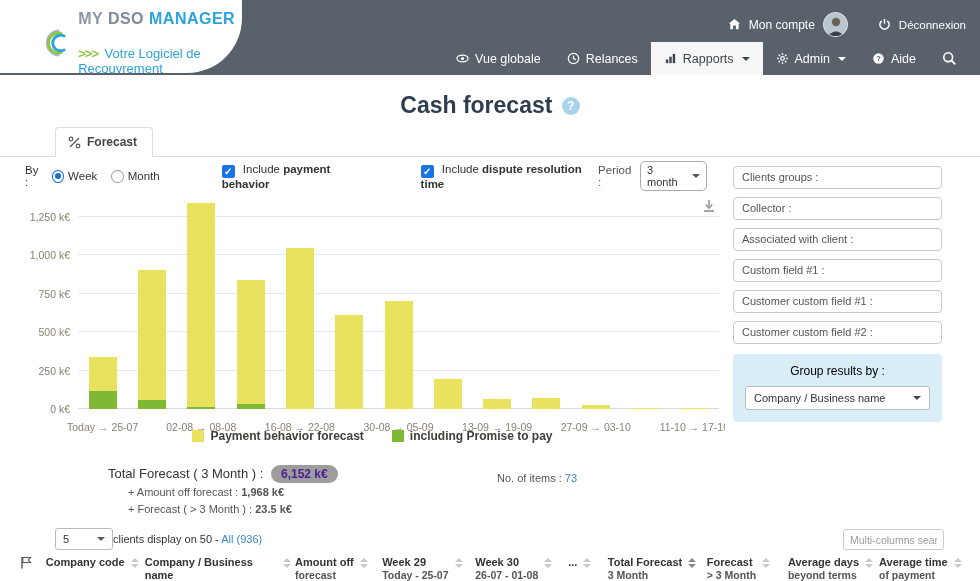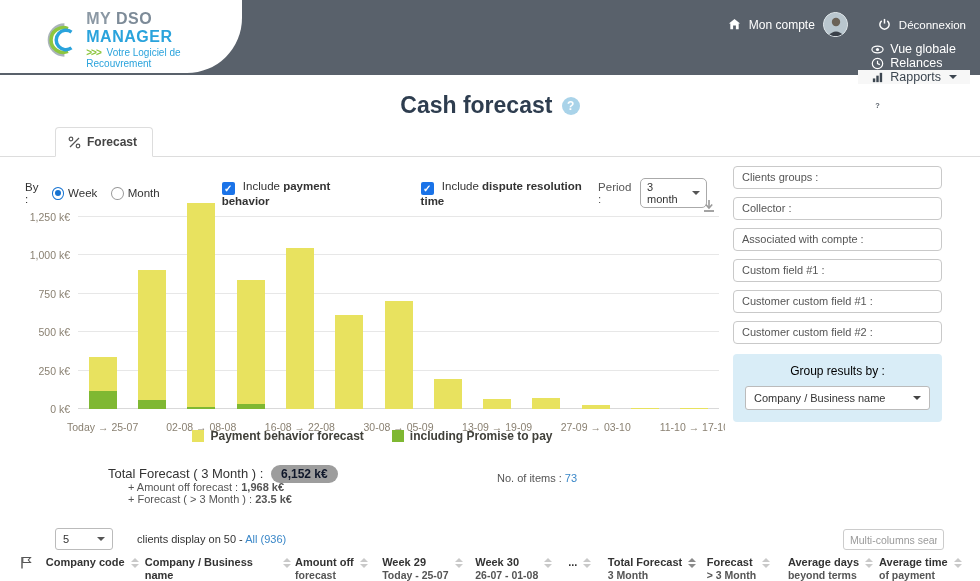--- a/index.html
+++ b/index.html
@@ -7,48 +7,48 @@
     font-family:"Liberation Sans", sans-serif; font-size:12px; color:#333; }
 
   
   .header { position:absolute; left:0; top:0; width:980px; height:75px; background:#59616b; }
   .logo-panel { position:absolute; left:0; top:0; width:242px; height:73px; background:#fff;
     border-radius:0 0 55px 0; padding:10px 0 0 38px; }
   .logo-wrap { display:flex; align-items:center; gap:6px; }
   .logo-arcs { width:44px; height:44px; }
   .logo-text1 { font-size:16px; font-weight:bold; letter-spacing:.5px; }
   .logo-my { color:#8b98a4; } .logo-dso { color:#7d8b98; } .logo-manager { color:#2aa3dc; }
-  .logo-tagline { font-size:10px; color:#2aa3dc; margin-top:1px; }
+  .logo-tagline { font-size:13px; color:#2aa3dc; margin-top:18px; }
   .logo-chev { color:#8dc63f; font-weight:bold; letter-spacing:-1px; margin-right:3px; }
   .account-row { position:absolute; right:14px; top:12px; display:flex; align-items:center; gap:8px;
     color:#fff; font-size:12px; }
   .account-row .sep { width:14px; }
   .avatar { width:25px; height:25px; border-radius:50%; background:#c7d2d8; overflow:hidden;
     display:inline-block; border:1px solid #e8eef1; }
-  .nav-row { position:absolute; right:10px; bottom:0; height:33px; display:flex; align-items:stretch;flex-direction:column; }
+  .nav-row { position:absolute; right:10px; bottom:0; height:33px; display:flex; align-items:stretch; }
   .nav-item { display:flex; align-items:center; gap:6px; padding:0 13px; color:#fff;
     font-size:12.5px; cursor:pointer; }
   .nav-item.active { background:#f7f7f7; color:#3c4650; }
   .caret { display:inline-block; width:0; height:0; border-left:4px solid transparent;
     border-right:4px solid transparent; border-top:4px solid currentColor; margin-left:2px; }
   .nav-ic { width:13px; height:13px; display:inline-block; }
 
   
   .page-title-row { position:absolute; left:0; top:92px; width:980px; text-align:center; }
   .page-title { font-size:23px; color:#2e3d4f; display:inline; }
   .help-bubble { display:inline-flex; width:18px; height:18px; border-radius:50%; background:#a9d3e9;
     color:#fff; font-weight:bold; font-size:12px; align-items:center; justify-content:center;
     vertical-align:3px; margin-left:6px; }
   .tabbar { position:absolute; left:0; top:156px; width:980px; border-bottom:1px solid #ddd; }
   .tab { position:absolute; left:55px; bottom:-1px; background:#fff; border:1px solid #ddd;
     border-bottom:1px solid #fff; border-radius:4px 4px 0 0; padding:7px 15px 7px 12px;
     font-weight:bold; font-size:12px; color:#444; display:flex; align-items:center; gap:6px; }
 
   
-  .controls { position:absolute; left:25px; top:183px; width:700px; height:20px;
+  .controls { position:absolute; left:25px; top:166px; width:700px; height:20px;
     display:flex; align-items:center; font-size:11.5px; }
   .ctl-by { margin-right:8px; }
   .radio { width:13px; height:13px; border-radius:50%; border:1px solid #9a9a9a; display:inline-block;
     vertical-align:-2px; margin-right:4px; background:#fff; position:relative; }
   .radio.checked { border-color:#1673d2; }
   .radio.checked:after { content:""; position:absolute; left:2.5px; top:2.5px; width:6px; height:6px;
     border-radius:50%; background:#1673d2; }
   .radio-lbl { margin-right:14px; }
   .checkbox { width:13px; height:13px; border-radius:2px; background:#1a73e8; display:inline-block;
     vertical-align:-2px; margin-right:5px; color:#fff; font-size:10px; line-height:13px;
@@ -73,43 +73,43 @@
   .dl-icon { position:absolute; right:8px; top:2px; cursor:pointer; }
 
   
   .legend { position:absolute; left:20px; top:429px; width:705px; display:flex;
     justify-content:center; gap:28px; font-size:12px; font-weight:bold; color:#40403a; }
   .legend-item { display:flex; align-items:center; gap:6px; }
   .swatch { width:12px; height:12px; display:inline-block; }
 
   
   .totals-left { position:absolute; left:108px; top:466px; font-size:13px; color:#333; }
-  .totals-left .sub { font-size:11px; color:#555; padding-left:20px; }
-  .pill { background:#9d9d9d; color:#0f172a; font-weight:bold; font-size:12px; border-radius:11px;
+  .totals-left .sub { font-size:11px; color:#555; margin-top:5px; padding-left:20px; }
+  .pill { background:#9d9d9d; color:#4c1d95; font-weight:bold; font-size:12px; border-radius:11px;
     padding:2px 10px; margin-left:4px; }
   .totals-right { position:absolute; left:497px; top:466px; font-size:13px; color:#333; text-align:center; }
   .totals-right .sub { font-size:11px; color:#555; margin-top:6px; }
   .link-blue { color:#3a87c8; text-decoration:none; }
 
   
   .sidebar { position:absolute; left:733px; top:166px; width:209px; }
   .filter-box { border:1px solid #c9c9c9; border-radius:4px; height:23px; line-height:21px;
     padding:0 8px; font-size:11px; color:#555; margin-bottom:8px; background:#fff; cursor:text; }
   .group-box { background:#d9edf7; border-radius:4px; padding:10px 12px 12px; margin-top:10px; }
   .group-box .gb-label { text-align:center; color:#000000; font-size:12px; margin-bottom:8px; }
   .gb-select { background:#fff; border:1px solid #bbb; border-radius:3px; height:24px; line-height:22px;
     font-size:11px; color:#333; padding:0 8px; display:flex; align-items:center; justify-content:space-between; }
   .gb-select .caret { border-top-color:#444; }
 
   
   .table-controls { position:absolute; left:55px; top:528px; display:flex; align-items:center; font-size:11px; }
   .pagesize { border:1px solid #bbb; border-radius:3px; width:58px; height:22px; background:#fff;
     display:flex; align-items:center; justify-content:space-between; padding:0 7px; font-size:11px; }
   .pagesize .caret { border-top-color:#555; }
-  .tc-text { margin-left:24px; color:#333; }
+  .tc-text { margin-left:0; color:#333; }
   .search-input { position:absolute; right:36px; top:529px; width:101px; height:21px;
     border:1px solid #ccc; border-radius:3px; font-size:10.5px; padding:0 6px;
     font-family:"Liberation Sans", sans-serif; color:#333; }
   .search-input::placeholder { color:#9a9a9a; }
 
   
   .thead { position:absolute; left:20px; top:556px; width:952px; display:flex; align-items:flex-start; }
   .th { font-weight:bold; font-size:11px; color:#333; padding-right:4px; display:flex; align-items:flex-start; }
   .th .lines { line-height:13px; }
   .th .l2 { color:#555; font-size:10.5px; }
@@ -342,21 +342,21 @@
 
 <div class="totals-right">
   <div class="sub">
     <span>No. of items : </span><span class="link-blue">73</span>
   </div>
 </div>
 
 <div class="sidebar">
   <div class="filter-box">Clients groups :</div>
   <div class="filter-box">Collector :</div>
-  <div class="filter-box">Associated with compte :</div>
+  <div class="filter-box">Associated with client :</div>
   <div class="filter-box">Custom field #1 :</div>
   <div class="filter-box">Customer custom field #1 :</div>
   <div class="filter-box">Customer custom field #2 :</div>
   <div class="group-box">
     <div class="gb-label">Group results by :</div>
     <div class="gb-select">
       <span>Company / Business name</span>
       <span class="caret"></span>
     </div>
   </div>

